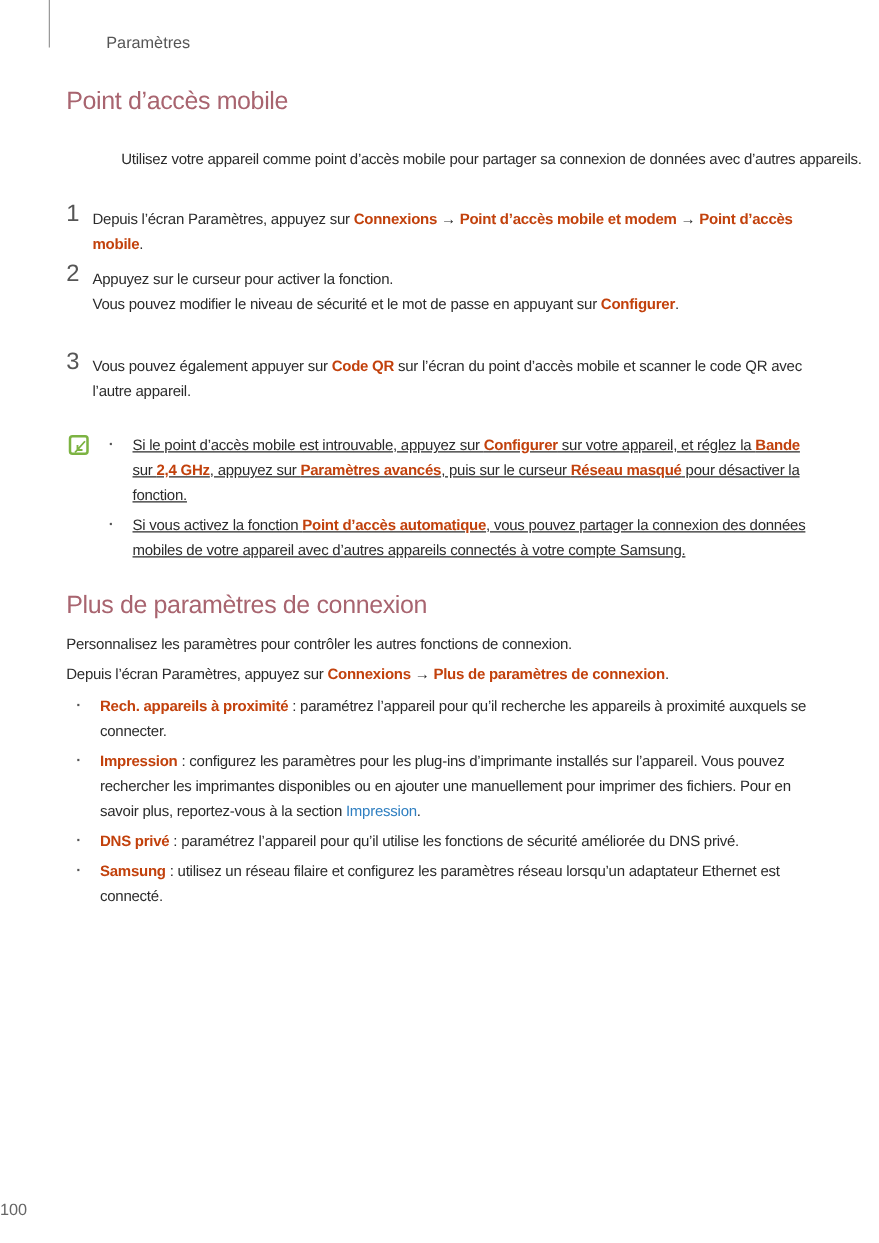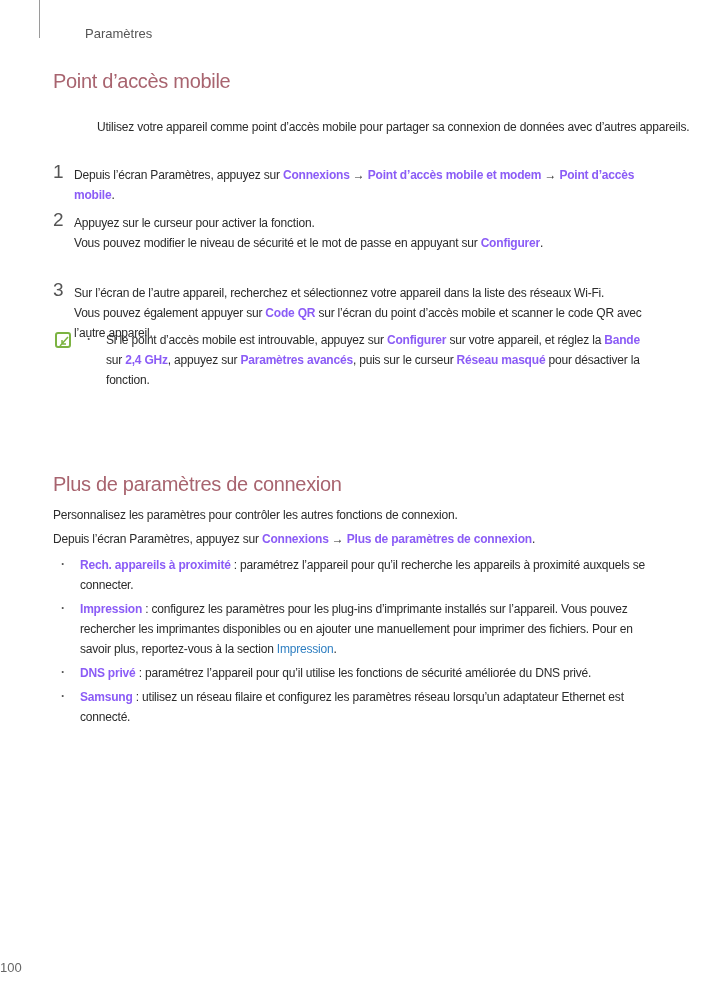--- a/index.html
+++ b/index.html
@@ -6,24 +6,24 @@
   body { width:703px; height:994px; position:relative; overflow:hidden;
          font-family:"Liberation Sans", sans-serif; color:#2b2b2b; }
   .header-rule { position:absolute; left:39px; top:0; width:1px; height:38px; background:#9a9a9a; }
   .header-label { position:absolute; left:53px; top:26px; font-size:13px; color:#555;margin-left:32px; }
   .section-title { position:absolute; left:53px; font-size:20px; color:#a8646f; font-weight:normal; letter-spacing:-0.3px; }
   .para { position:absolute; left:53px; width:600px; font-size:12px; line-height:20px; color:#2b2b2b; letter-spacing:-0.2px; }
   .step { position:absolute; left:53px; width:600px; font-size:12px; line-height:20px; letter-spacing:-0.2px; }
   .step-num { position:absolute; left:0; top:-3px; font-size:19px; color:#555; font-weight:normal; }
   .step-body { margin-left:21px; }
   .step-body div { }
-  b { font-weight:bold; color:#8b5cf6; }
+  b { font-weight:bold; color:#c2410c; }
   .inline-icon { display:inline-block; width:15px; height:15px; border:1.3px solid #555; border-radius:50%; vertical-align:-3px; position:relative; box-sizing:border-box; margin:0 1px; }
   .inline-icon::after { content:""; position:absolute; left:4px; top:4px; width:4px; height:4px; border-radius:50%; background:#555; }
-  .note { position:absolute; left:53px; top:330px; width:600px; }
+  .note { position:absolute; left:53px; top:346px; width:600px;text-decoration:underline; }
   .note-icon { position:absolute; left:2px; top:2px; width:16px; height:16px; border:2px solid #7cb342; border-radius:3px; box-sizing:border-box; }
   .note-icon svg { position:absolute; left:1px; top:1px; }
   .bullets { list-style:none; margin:0; padding:0; font-size:12px; line-height:20px; letter-spacing:-0.2px; }
   .bullets li { position:relative; padding-left:27px; margin-bottom:4px; }
   .bullets li::before { content:"·"; position:absolute; left:8px; top:-1px; font-weight:bold; color:#555; }
   .note .bullets li { padding-left:53px; }
   .note .bullets li::before { left:34px; }
   .bullets2 { position:absolute; left:53px; top:555px; width:600px; }
   .link { color:#2f7fc1; }
   .page-number { position:absolute; left:0; width:629px; top:960px; text-align:left; font-size:13px; color:#666; }
@@ -48,33 +48,33 @@
   <span class="step-num">2</span>
   <div class="step-body">
     <div>Appuyez sur le curseur pour activer la fonction.</div>
     <div><span>Vous pouvez modifier le niveau de sécurité et le mot de passe en appuyant sur </span><b>Configurer</b><span>.</span></div>
   </div>
 </div>
 
 <div class="step" style="top:283px;">
   <span class="step-num">3</span>
   <div class="step-body">
-    <div>Sur l’écran de l’autre appareil, recherchez et sélectionnez votre appareil dans la liste des réseaux Wi-Fi.</div>
     <div><span>Vous pouvez également appuyer sur </span><b>Code QR</b><span> sur l’écran du point d’accès mobile et scanner le code QR avec l’autre appareil.</span></div>
   </div>
 </div>
 
 <div class="note">
   <span class="note-icon">
     <svg width="12" height="12" viewBox="0 0 12 12">
         <path d="M2 11 L10 2 M4 5 L4 9 L8 9" stroke="#7cb342" stroke-width="1.5" fill="none"></path>
       </svg>
   </span>
   <ul class="bullets">
     <li><span>Si le point d’accès mobile est introuvable, appuyez sur </span><b>Configurer</b><span> sur votre appareil, et réglez la </span><b>Bande</b><span> sur </span><b>2,4 GHz</b><span>, appuyez sur </span><b>Paramètres avancés</b><span>, puis sur le curseur </span><b>Réseau masqué</b><span> pour désactiver la fonction.</span></li>
+    <li><span>Si vous activez la fonction </span><b>Point d’accès automatique</b><span>, vous pouvez partager la connexion des données mobiles de votre appareil avec d’autres appareils connectés à votre compte Samsung.</span></li>
   </ul>
 </div>
 
 <h2 class="section-title" style="top:473px;margin:0;">Plus de paramètres de connexion</h2>
 <div class="para" style="top:505px;">Personnalisez les paramètres pour contrôler les autres fonctions de connexion.</div>
 <div class="para" style="top:529px;"><span>Depuis l’écran Paramètres, appuyez sur </span><b>Connexions</b><span> → </span><b>Plus de paramètres de connexion</b><span>.</span></div>
 
 <div class="bullets2">
   <ul class="bullets">
     <li><b>Rech. appareils à proximité</b><span> : paramétrez l’appareil pour qu’il recherche les appareils à proximité auxquels se connecter.</span></li>

